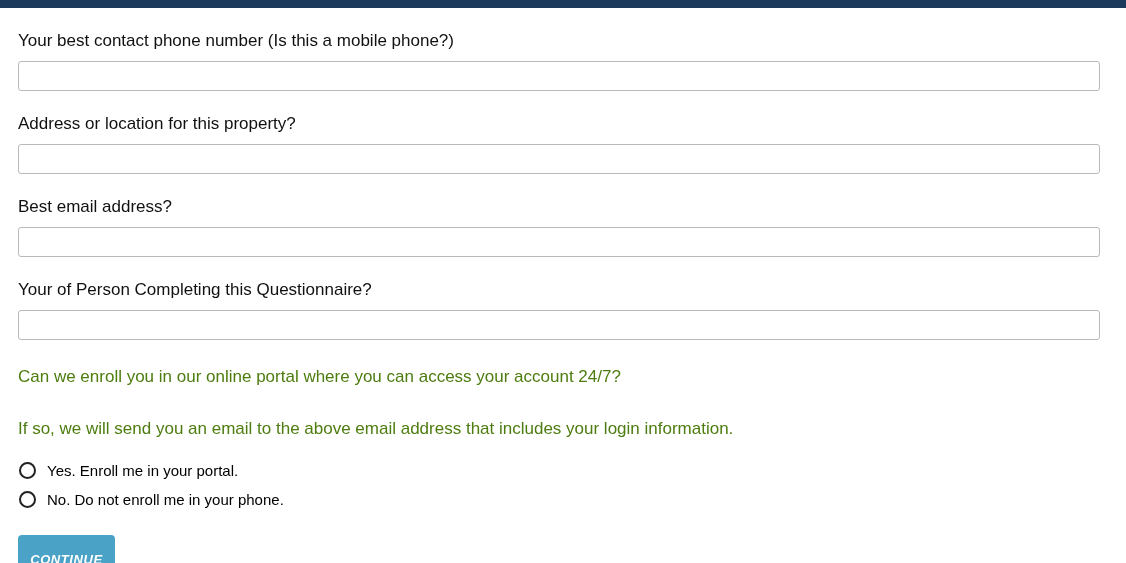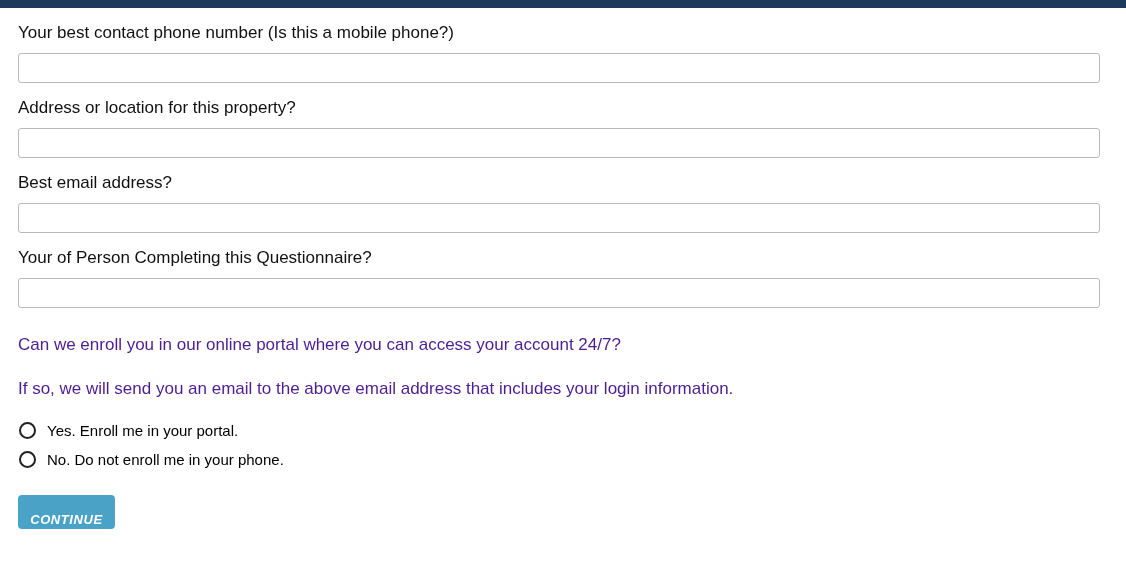--- a/index.html
+++ b/index.html
@@ -17,21 +17,21 @@
   .top-bar {
     height: 8px;
     background: #1b3a5c;
     width: 100%;
   }
   .form-wrap {
     padding: 0 18px;
     box-sizing: border-box;
   }
   .field-block {
-    margin-top: 14px;
+    margin-top: 22px;
   }
   .field-label {
     font-size: 17px;
     line-height: 22px;
     color: #111111;
     margin-bottom: 9px;
   }
   .text-input {
     display: block;
     width: 1082px;
@@ -42,25 +42,25 @@
     background: #ffffff;
     font-size: 15px;
     font-family: "Liberation Sans", sans-serif;
     padding: 2px 8px;
     color: #111111;
     outline: none;
   }
   .para {
     font-size: 17px;
     line-height: 22px;
-    color: #4c1d95;
+    color: #4d7c0f;
     margin-top: 26px;
   }
   .para.second {
-    margin-top: 22px;
+    margin-top: 30px;
   }
   .radio-list {
     margin-top: 16px;
   }
   .radio-row {
     display: flex;
     align-items: center;
     height: 29px;
   }
   .radio-mark {

